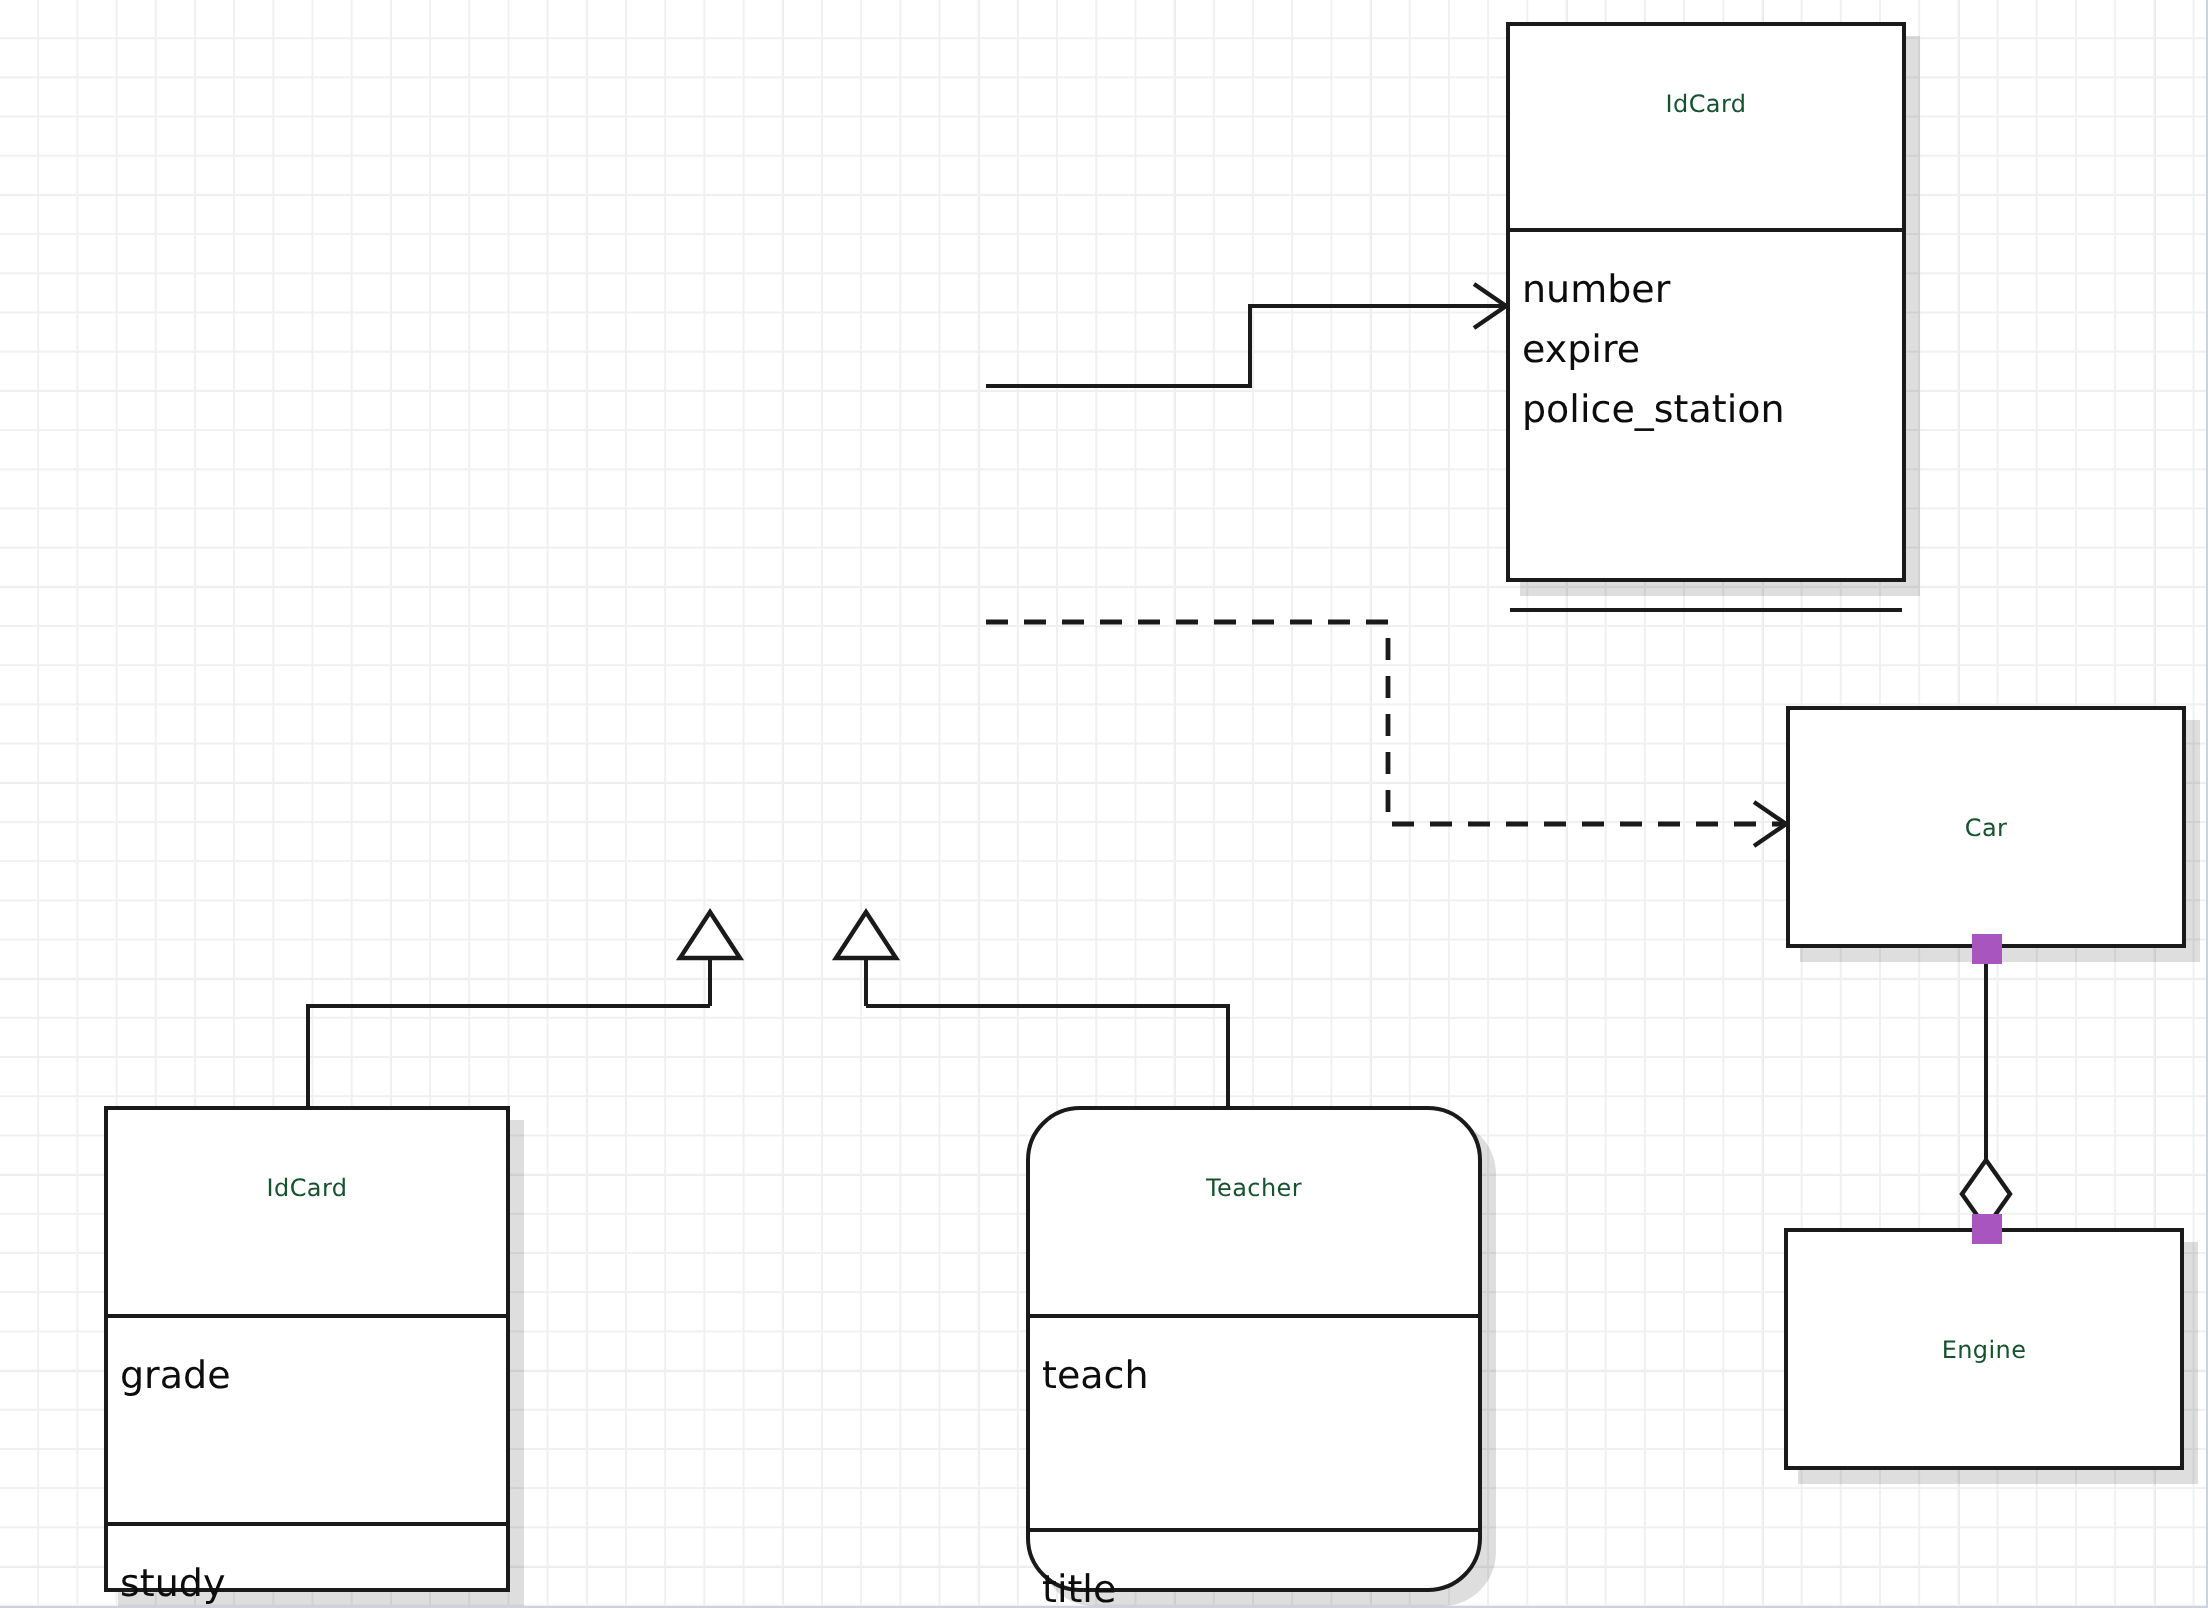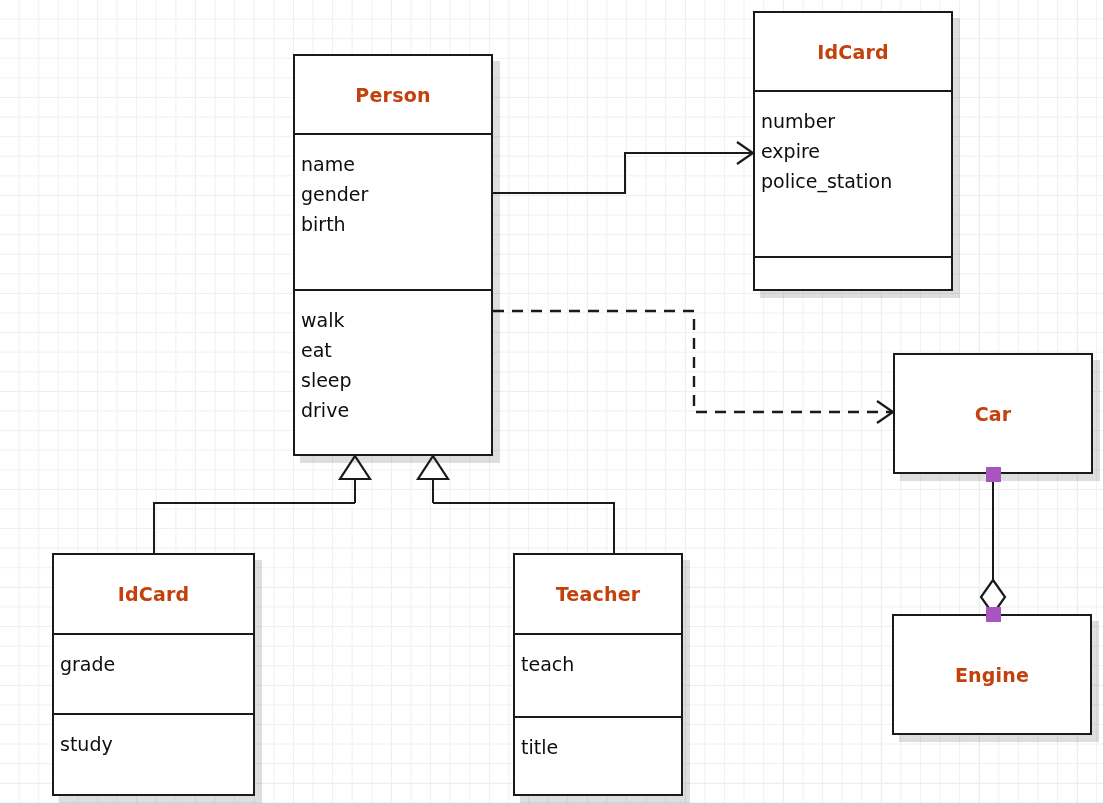--- a/index.html
+++ b/index.html
@@ -50,27 +50,28 @@
     position: relative;
     overflow: hidden;
   }
   .compartment + .compartment {
     border-top: 2px solid #1a1a1a;
   }
   .cls-title {
     display: flex;
     align-items: center;
     justify-content: center;
-    font-weight: bold;
-    font-size: 19px;
-    color: #c2410c;
+    font-weight: normal;
+    font-size: 12px;
+    color: #14532d;
     letter-spacing: .2px;
   }
   .cls-body {
     padding: 14px 0 0 6px;
+    margin-top: 24px;
   }
   .cls-body .member {
     font-size: 19px;
     line-height: 30px;
     color: #0d0d0d;
     white-space: nowrap;
   }
   .cls-empty { }
 
   
@@ -149,34 +150,20 @@
       <path class="link-solid" d="M 433 503 L 433 478"></path>
       <path class="tri-hollow" d="M 433 456 L 448 479 L 418 479 Z"></path>
     </g>
 
     <g>
       <path class="link-solid" d="M 993 474 L 993 614"></path>
       <path class="diamond-hollow" d="M 993 580 L 1005 597 L 993 614 L 981 597 Z"></path>
     </g>
   </svg>
 
-  <div class="uml-class" style="left:293px; top:54px; width:200px; height:402px;">
-    <div class="compartment cls-title" style="height:77px;">Person</div>
-    <div class="compartment cls-body" style="height:156px;">
-      <div class="member">name</div>
-      <div class="member">gender</div>
-      <div class="member">birth</div>
-    </div>
-    <div class="compartment cls-body" style="height:165px;">
-      <div class="member">walk</div>
-      <div class="member">eat</div>
-      <div class="member">sleep</div>
-      <div class="member">drive</div>
-    </div>
-  </div>
 
   <div class="uml-class" style="left:753px; top:11px; width:200px; height:280px;">
     <div class="compartment cls-title" style="height:77px;">IdCard</div>
     <div class="compartment cls-body" style="height:166px;">
       <div class="member">number</div>
       <div class="member">expire</div>
       <div class="member">police_station</div>
     </div>
     <div class="compartment cls-body cls-empty" style="height:37px;"></div>
   </div>
@@ -184,21 +171,21 @@
   <div class="uml-class" style="left:52px; top:553px; width:203px; height:243px;">
     <div class="compartment cls-title" style="height:78px;">IdCard</div>
     <div class="compartment cls-body" style="height:80px;">
       <div class="member">grade</div>
     </div>
     <div class="compartment cls-body" style="height:83px;">
       <div class="member">study</div>
     </div>
   </div>
 
-  <div class="uml-class" style="left:513px; top:553px; width:170px; height:243px;">
+  <div class="uml-class" style="left:513px; top:553px; width:228px; height:243px;border-radius:27px;">
     <div class="compartment cls-title" style="height:78px;">Teacher</div>
     <div class="compartment cls-body" style="height:83px;">
       <div class="member">teach</div>
     </div>
     <div class="compartment cls-body" style="height:80px;">
       <div class="member">title</div>
     </div>
   </div>
 
   <div class="uml-class solo" style="left:893px; top:353px; width:200px; height:121px;">

